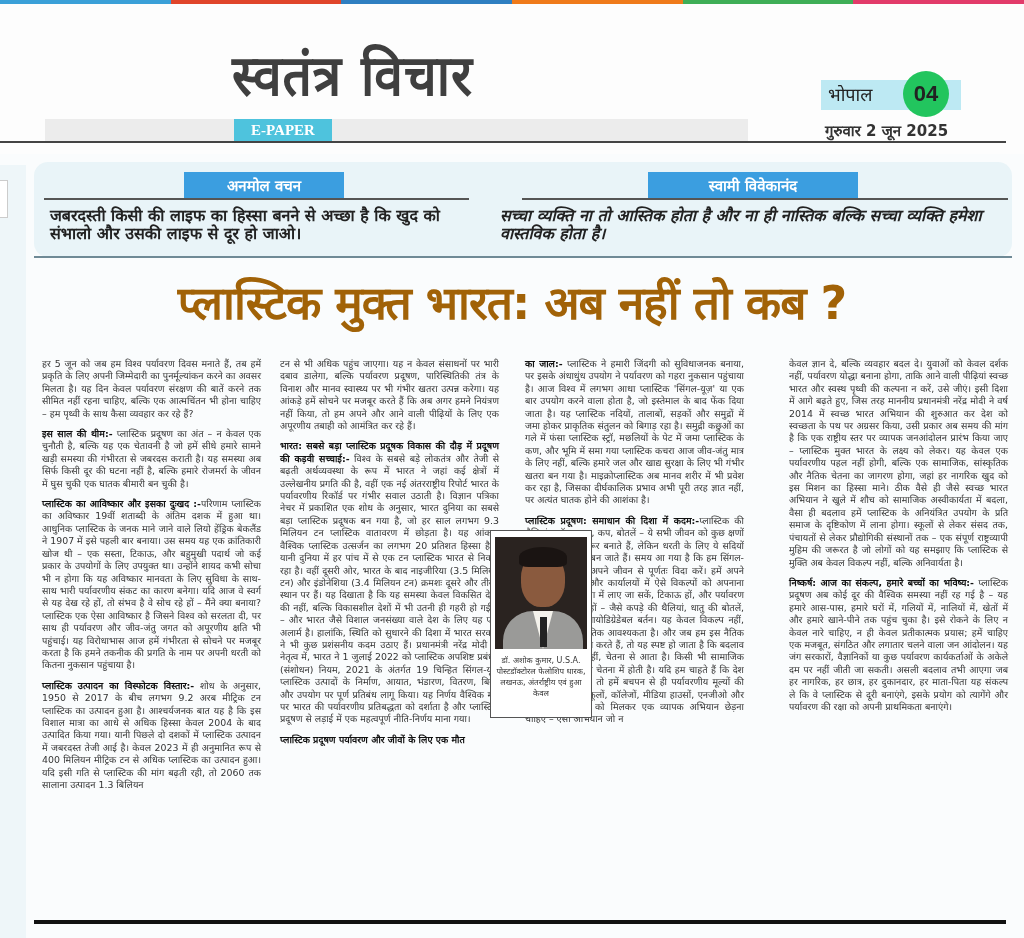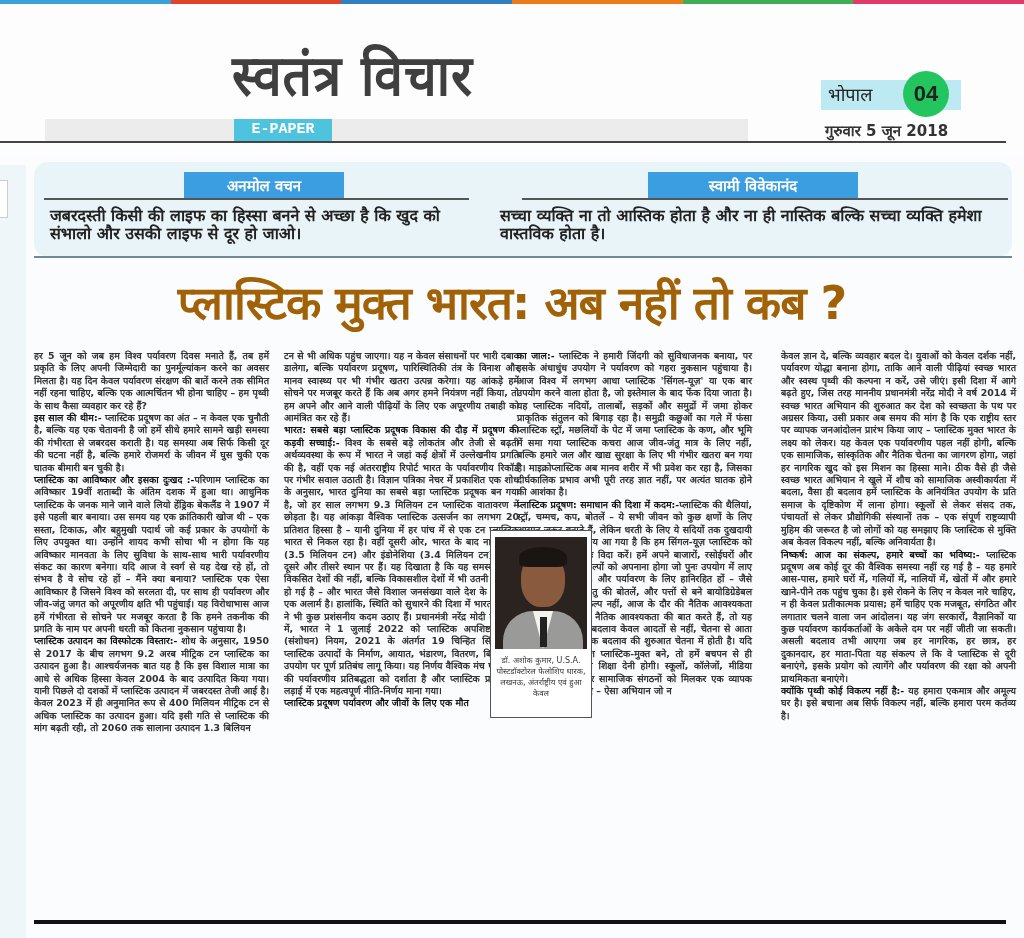--- a/index.html
+++ b/index.html
@@ -7,21 +7,21 @@
   body { font-family: "DejaVu Sans", sans-serif; color: #222; position: relative; }
 
   .topbar { position: absolute; left: 0; top: 0; width: 1024px; height: 4px; display: flex; }
   .topbar span { flex: 1; height: 4px; }
 
   .masthead { position: absolute; left: 0; top: 4px; width: 1024px; height: 150px; background: #fdfdfd; }
   .mast-title { position: absolute; left: 232px; top: 48px; font-family: "DejaVu Sans", sans-serif;
     font-size: 56px; font-weight: bold; color: #3f3f3f; letter-spacing: 1px; line-height: 1; transform: scaleX(0.92); transform-origin: left; }
   .url-strip { position: absolute; left: 45px; top: 119px; width: 703px; height: 22px; background: #ececec; }
   .epaper { position: absolute; left: 234px; top: 119px; width: 98px; height: 22px; background: #4ec3dd; color: #fff;
-    font-family: Liberation Mono, monospace; font-size: 15px; line-height: 22px; text-align: center; font-weight: bold; }
+    font-family: Liberation Serif, serif; font-size: 15px; line-height: 22px; text-align: center; font-weight: bold; }
   .url { position: absolute; left: 337px; top: 136px; font-family: "Liberation Sans", sans-serif; font-size: 16px; line-height: 22px; color: #0f172a; margin-top: 48px; }
   .city-box { position: absolute; left: 821px; top: 80px; width: 140px; height: 30px; background: #bde9f3; }
   .city { position: absolute; left: 828px; top: 80px; font-size: 18px; font-weight: normal; line-height: 30px; color: #222; }
   .page-no { position: absolute; left: 903px; top: 71px; width: 46px; height: 46px; border-radius: 50%; background: #22c55e;
     font-family: "Liberation Sans", sans-serif; font-size: 22px; font-weight: bold; line-height: 46px; text-align: center; color: #222; }
   .date { position: absolute; left: 825px; top: 120px; font-size: 15px; font-weight: bold; color: #333; }
   .mast-rule { position: absolute; left: 0; top: 141px; width: 1006px; height: 2px; background: #444; }
 
   .left-edge { position: absolute; left: 0; top: 165px; width: 26px; height: 773px; background: #eef6f9; }
   .left-edge-box { position: absolute; left: 0; top: 180px; width: 8px; height: 38px; border: 1px solid #ccc; border-left: none; background: #fff; }
@@ -29,24 +29,24 @@
   .quotes { position: absolute; left: 34px; top: 162px; width: 978px; height: 95px; background: #e9f4f8; border-radius: 14px; }
   .q-tab { position: absolute; top: 172px; height: 28px; background: #3b9ee0; color: #fff; font-size: 15px; font-weight: bold; line-height: 28px; text-align: center; }
   .q-rule { position: absolute; top: 198px; height: 2px; background: #555; }
   .q-text { position: absolute; top: 207px; font-size: 16px; font-weight: bold; line-height: 18px; color: #222; }
   .q-bottom { position: absolute; left: 34px; top: 256px; width: 978px; height: 2px; background: #6f8a96; }
 
   .headline { position: absolute; left: 0; top: 272px; width: 1024px; text-align: center; font-size: 46px; font-weight: bold;
     color: #a16207; line-height: 62px; letter-spacing: -1px; }
 
   .col { position: absolute; top: 350px; font-size: 9.4px; line-height: 12.4px; color: #333; text-align: justify; }
-  .col p { margin: 0; font-weight: bold; }
+  .col p { margin: 8px; }
   .col b { color: #111; }
   .col1 { left: 34px; width: 235px; }
-  .col2 { left: 284px; width: 235px; }
+  .col2 { left: 272px; width: 235px; }
   .col3 { left: 517px; width: 235px; }
   .col4 { left: 781px; width: 235px; }
 
   .photo-box { position: absolute; left: 490px; top: 530px; width: 102px; height: 188px; background: #fff; border: 1px solid #555; }
   .photo { position: absolute; left: 4px; top: 6px; width: 92px; height: 112px; background: #2a2320; overflow: hidden; }
   .photo .face { position: absolute; left: 26px; top: 16px; width: 44px; height: 54px; border-radius: 45%; background: #8a5a3e; }
   .photo .hair { position: absolute; left: 24px; top: 10px; width: 48px; height: 20px; border-radius: 50% 50% 20% 20%; background: #1a1412; }
   .photo .suit { position: absolute; left: 8px; top: 74px; width: 80px; height: 45px; border-radius: 30px 30px 0 0; background: #9a9a98; }
   .photo .shirt { position: absolute; left: 38px; top: 74px; width: 20px; height: 38px; background: #f4f2ec; clip-path: polygon(0 0,100% 0,50% 100%); }
   .photo .tie { position: absolute; left: 45px; top: 80px; width: 7px; height: 30px; background: #222; }
@@ -67,33 +67,33 @@
 </div>
 
 <div class="masthead"></div>
 <div class="mast-title">स्वतंत्र विचार</div>
 <div class="url-strip"></div>
 <div class="epaper">E-PAPER</div>
 <div class="url">www.swatantrasamay.com</div>
 <div class="city-box"></div>
 <div class="city">भोपाल</div>
 <div class="page-no">04</div>
-<div class="date">गुरुवार 5 जून 2018</div>
+<div class="date">गुरुवार 2 जून 2025</div>
 <div class="mast-rule"></div>
 
 <div class="left-edge"></div>
 <div class="left-edge-box"></div>
 
 <div class="quotes"></div>
 <div class="q-tab" style="left:184px;width:160px;">अनमोल वचन</div>
 <div class="q-rule" style="left:44px;width:425px;"></div>
 <div class="q-text" style="left:50px;width:430px;">जबरदस्ती किसी की लाइफ का हिस्सा बनने से अच्छा है कि खुद को संभालो और उसकी लाइफ से दूर हो जाओ।</div>
 <div class="q-tab" style="left:648px;width:210px;">स्वामी विवेकानंद</div>
 <div class="q-rule" style="left:522px;width:486px;"></div>
-<div class="q-text" style="left:500px;width:500px;">सच्चा व्यक्ति ना तो आस्तिक होता है और ना ही नास्तिक बल्कि सच्चा व्यक्ति हमेशा वास्तविक होता है।</div>
+<div class="q-text" style="left:500px;width:500px;font-style:italic;">सच्चा व्यक्ति ना तो आस्तिक होता है और ना ही नास्तिक बल्कि सच्चा व्यक्ति हमेशा वास्तविक होता है।</div>
 <div class="q-bottom"></div>
 
 <h1 class="headline">प्लास्टिक मुक्त भारत: अब नहीं तो कब ?</h1>
 
 <div class="col col1">
     <p><span>हर 5 जून को जब हम विश्व पर्यावरण दिवस मनाते हैं, तब हमें प्रकृति के लिए अपनी जिम्मेदारी का पुनर्मूल्यांकन करने का अवसर मिलता है। यह दिन केवल पर्यावरण संरक्षण की बातें करने तक सीमित नहीं रहना चाहिए, बल्कि एक आत्मचिंतन भी होना चाहिए – हम पृथ्वी के साथ कैसा व्यवहार कर रहे हैं?</span></p>
     <p><b>इस साल की थीम:-</b><span> प्लास्टिक प्रदूषण का अंत – न केवल एक चुनौती है, बल्कि यह एक चेतावनी है जो हमें सीधे हमारे सामने खड़ी समस्या की गंभीरता से जबरदस कराती है। यह समस्या अब सिर्फ किसी दूर की घटना नहीं है, बल्कि हमारे रोजमर्रा के जीवन में घुस चुकी एक घातक बीमारी बन चुकी है।</span></p>
     <p><b>प्लास्टिक का आविष्कार और इसका दुःखद :-</b><span>परिणाम प्लास्टिक का अविष्कार 19वीं शताब्दी के अंतिम दशक में हुआ था। आधुनिक प्लास्टिक के जनक माने जाने वाले लियो हेंड्रिक बेकलैंड ने 1907 में इसे पहली बार बनाया। उस समय यह एक क्रांतिकारी खोज थी – एक सस्ता, टिकाऊ, और बहुमुखी पदार्थ जो कई प्रकार के उपयोगों के लिए उपयुक्त था। उन्होंने शायद कभी सोचा भी न होगा कि यह अविष्कार मानवता के लिए सुविधा के साथ-साथ भारी पर्यावरणीय संकट का कारण बनेगा। यदि आज वे स्वर्ग से यह देख रहे हों, तो संभव है वे सोच रहे हों – मैंने क्या बनाया? प्लास्टिक एक ऐसा आविष्कार है जिसने विश्व को सरलता दी, पर साथ ही पर्यावरण और जीव-जंतु जगत को अपूरणीय क्षति भी पहुंचाई। यह विरोधाभास आज हमें गंभीरता से सोचने पर मजबूर करता है कि हमने तकनीक की प्रगति के नाम पर अपनी धरती को कितना नुकसान पहुंचाया है।</span></p>
     <p><b>प्लास्टिक उत्पादन का विस्फोटक विस्तार:-</b><span> शोध के अनुसार, 1950 से 2017 के बीच लगभग 9.2 अरब मीट्रिक टन प्लास्टिक का उत्पादन हुआ है। आश्चर्यजनक बात यह है कि इस विशाल मात्रा का आधे से अधिक हिस्सा केवल 2004 के बाद उत्पादित किया गया। यानी पिछले दो दशकों में प्लास्टिक उत्पादन में जबरदस्त तेजी आई है। केवल 2023 में ही अनुमानित रूप से 400 मिलियन मीट्रिक टन से अधिक प्लास्टिक का उत्पादन हुआ। यदि इसी गति से प्लास्टिक की मांग बढ़ती रही, तो 2060 तक सालाना उत्पादन 1.3 बिलियन</span></p>
   </div>
@@ -102,21 +102,20 @@
     <p><b>भारत: सबसे बड़ा प्लास्टिक प्रदूषक विकास की दौड़ में प्रदूषण की कड़वी सच्चाई:-</b><span> विश्व के सबसे बड़े लोकतंत्र और तेजी से बढ़ती अर्थव्यवस्था के रूप में भारत ने जहां कई क्षेत्रों में उल्लेखनीय प्रगति की है, वहीं एक नई अंतरराष्ट्रीय रिपोर्ट भारत के पर्यावरणीय रिकॉर्ड पर गंभीर सवाल उठाती है। विज्ञान पत्रिका नेचर में प्रकाशित एक शोध के अनुसार, भारत दुनिया का सबसे बड़ा प्लास्टिक प्रदूषक बन गया है, जो हर साल लगभग 9.3 मिलियन टन प्लास्टिक वातावरण में छोड़ता है। यह आंकड़ा वैश्विक प्लास्टिक उत्सर्जन का लगभग 20 प्रतिशत हिस्सा है – यानी दुनिया में हर पांच में से एक टन प्लास्टिक भारत से निकल रहा है। वहीं दूसरी ओर, भारत के बाद नाइजीरिया (3.5 मिलियन टन) और इंडोनेशिया (3.4 मिलियन टन) क्रमशः दूसरे और तीसरे स्थान पर हैं। यह दिखाता है कि यह समस्या केवल विकसित देशों की नहीं, बल्कि विकासशील देशों में भी उतनी ही गहरी हो गई है – और भारत जैसे विशाल जनसंख्या वाले देश के लिए यह एक अलार्म है। हालांकि, स्थिति को सुधारने की दिशा में भारत सरकार ने भी कुछ प्रशंसनीय कदम उठाए हैं। प्रधानमंत्री नरेंद्र मोदी के नेतृत्व में, भारत ने 1 जुलाई 2022 को प्लास्टिक अपशिष्ट प्रबंधन (संशोधन) नियम, 2021 के अंतर्गत 19 चिन्हित सिंगल-यूज़ प्लास्टिक उत्पादों के निर्माण, आयात, भंडारण, वितरण, बिक्री और उपयोग पर पूर्ण प्रतिबंध लागू किया। यह निर्णय वैश्विक मंच पर भारत की पर्यावरणीय प्रतिबद्धता को दर्शाता है और प्लास्टिक प्रदूषण से लड़ाई में एक महत्वपूर्ण नीति-निर्णय माना गया।</span></p>
     <p><b>प्लास्टिक प्रदूषण पर्यावरण और जीवों के लिए एक मौत</b></p>
   </div>
 <div class="col col3">
     <p><b>का जाल:-</b><span> प्लास्टिक ने हमारी जिंदगी को सुविधाजनक बनाया, पर इसके अंधाधुंध उपयोग ने पर्यावरण को गहरा नुकसान पहुंचाया है। आज विश्व में लगभग आधा प्लास्टिक 'सिंगल-यूज़' या एक बार उपयोग करने वाला होता है, जो इस्तेमाल के बाद फेंक दिया जाता है। यह प्लास्टिक नदियों, तालाबों, सड़कों और समुद्रों में जमा होकर प्राकृतिक संतुलन को बिगाड़ रहा है। समुद्री कछुओं का गले में फंसा प्लास्टिक स्ट्रॉ, मछलियों के पेट में जमा प्लास्टिक के कण, और भूमि में समा गया प्लास्टिक कचरा आज जीव-जंतु मात्र के लिए नहीं, बल्कि हमारे जल और खाद्य सुरक्षा के लिए भी गंभीर खतरा बन गया है। माइक्रोप्लास्टिक अब मानव शरीर में भी प्रवेश कर रहा है, जिसका दीर्घकालिक प्रभाव अभी पूरी तरह ज्ञात नहीं, पर अत्यंत घातक होने की आशंका है।</span></p>
     <p><b>प्लास्टिक प्रदूषण: समाधान की दिशा में कदम:-</b><span>प्लास्टिक की थैलियां, स्ट्रॉ, चम्मच, कप, बोतलें – ये सभी जीवन को कुछ क्षणों के लिए आसान जरूर बनाते हैं, लेकिन धरती के लिए ये सदियों तक दुखदायी बोझ बन जाते हैं। समय आ गया है कि हम सिंगल-यूज़ प्लास्टिक को अपने जीवन से पूर्णतः विदा करें। हमें अपने बाजारों, रसोईघरों और कार्यालयों में ऐसे विकल्पों को अपनाना होगा जो पुनः उपयोग में लाए जा सकें, टिकाऊ हों, और पर्यावरण के लिए हानिरहित हों – जैसे कपड़े की थैलियां, धातु की बोतलें, और पत्तों से बने बायोडिग्रेडेबल बर्तन। यह केवल विकल्प नहीं, आज के दौर की नैतिक आवश्यकता है। और जब हम इस नैतिक आवश्यकता की बात करते हैं, तो यह स्पष्ट हो जाता है कि बदलाव केवल आदतों से नहीं, चेतना से आता है। किसी भी सामाजिक बदलाव की शुरुआत चेतना में होती है। यदि हम चाहते हैं कि देश प्लास्टिक-मुक्त बने, तो हमें बचपन से ही पर्यावरणीय मूल्यों की शिक्षा देनी होगी। स्कूलों, कॉलेजों, मीडिया हाउसों, एनजीओ और सामाजिक संगठनों को मिलकर एक व्यापक अभियान छेड़ना चाहिए – ऐसा अभियान जो न</span></p>
   </div>
 <div class="col col4">
     <p><span>केवल ज्ञान दे, बल्कि व्यवहार बदल दे। युवाओं को केवल दर्शक नहीं, पर्यावरण योद्धा बनाना होगा, ताकि आने वाली पीढ़ियां स्वच्छ भारत और स्वस्थ पृथ्वी की कल्पना न करें, उसे जीएं। इसी दिशा में आगे बढ़ते हुए, जिस तरह माननीय प्रधानमंत्री नरेंद्र मोदी ने वर्ष 2014 में स्वच्छ भारत अभियान की शुरुआत कर देश को स्वच्छता के पथ पर अग्रसर किया, उसी प्रकार अब समय की मांग है कि एक राष्ट्रीय स्तर पर व्यापक जनआंदोलन प्रारंभ किया जाए – प्लास्टिक मुक्त भारत के लक्ष्य को लेकर। यह केवल एक पर्यावरणीय पहल नहीं होगी, बल्कि एक सामाजिक, सांस्कृतिक और नैतिक चेतना का जागरण होगा, जहां हर नागरिक खुद को इस मिशन का हिस्सा माने। ठीक वैसे ही जैसे स्वच्छ भारत अभियान ने खुले में शौच को सामाजिक अस्वीकार्यता में बदला, वैसा ही बदलाव हमें प्लास्टिक के अनियंत्रित उपयोग के प्रति समाज के दृष्टिकोण में लाना होगा। स्कूलों से लेकर संसद तक, पंचायतों से लेकर प्रौद्योगिकी संस्थानों तक – एक संपूर्ण राष्ट्रव्यापी मुहिम की जरूरत है जो लोगों को यह समझाए कि प्लास्टिक से मुक्ति अब केवल विकल्प नहीं, बल्कि अनिवार्यता है।</span></p>
     <p><b>निष्कर्ष: आज का संकल्प, हमारे बच्चों का भविष्य:-</b><span> प्लास्टिक प्रदूषण अब कोई दूर की वैश्विक समस्या नहीं रह गई है – यह हमारे आस-पास, हमारे घरों में, गलियों में, नालियों में, खेतों में और हमारे खाने-पीने तक पहुंच चुका है। इसे रोकने के लिए न केवल नारे चाहिए, न ही केवल प्रतीकात्मक प्रयास; हमें चाहिए एक मजबूत, संगठित और लगातार चलने वाला जन आंदोलन। यह जंग सरकारों, वैज्ञानिकों या कुछ पर्यावरण कार्यकर्ताओं के अकेले दम पर नहीं जीती जा सकती। असली बदलाव तभी आएगा जब हर नागरिक, हर छात्र, हर दुकानदार, हर माता-पिता यह संकल्प ले कि वे प्लास्टिक से दूरी बनाएंगे, इसके प्रयोग को त्यागेंगे और पर्यावरण की रक्षा को अपनी प्राथमिकता बनाएंगे।</span></p>
-    <p><b>क्योंकि पृथ्वी कोई विकल्प नहीं है:-</b><span> यह हमारा एकमात्र और अमूल्य घर है। इसे बचाना अब सिर्फ विकल्प नहीं, बल्कि हमारा परम कर्तव्य है।</span></p>
   </div>
 
 <div class="photo-box">
   <div class="photo">
     <div class="suit"></div>
     <div class="shirt"></div>
     <div class="tie"></div>
     <div class="face"></div>
     <div class="hair"></div>
   </div>

